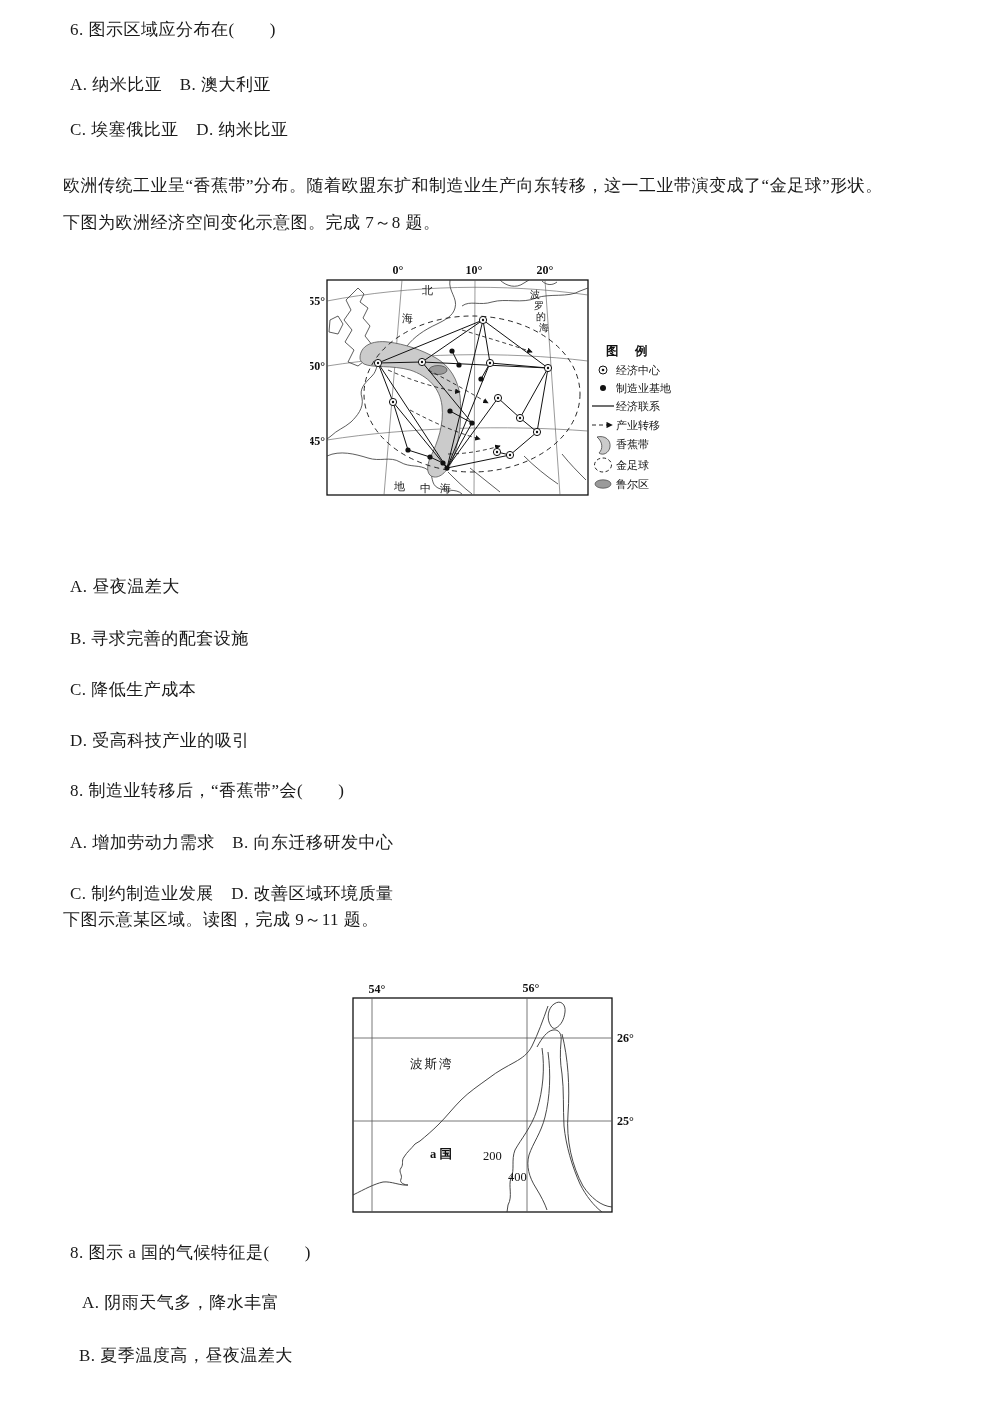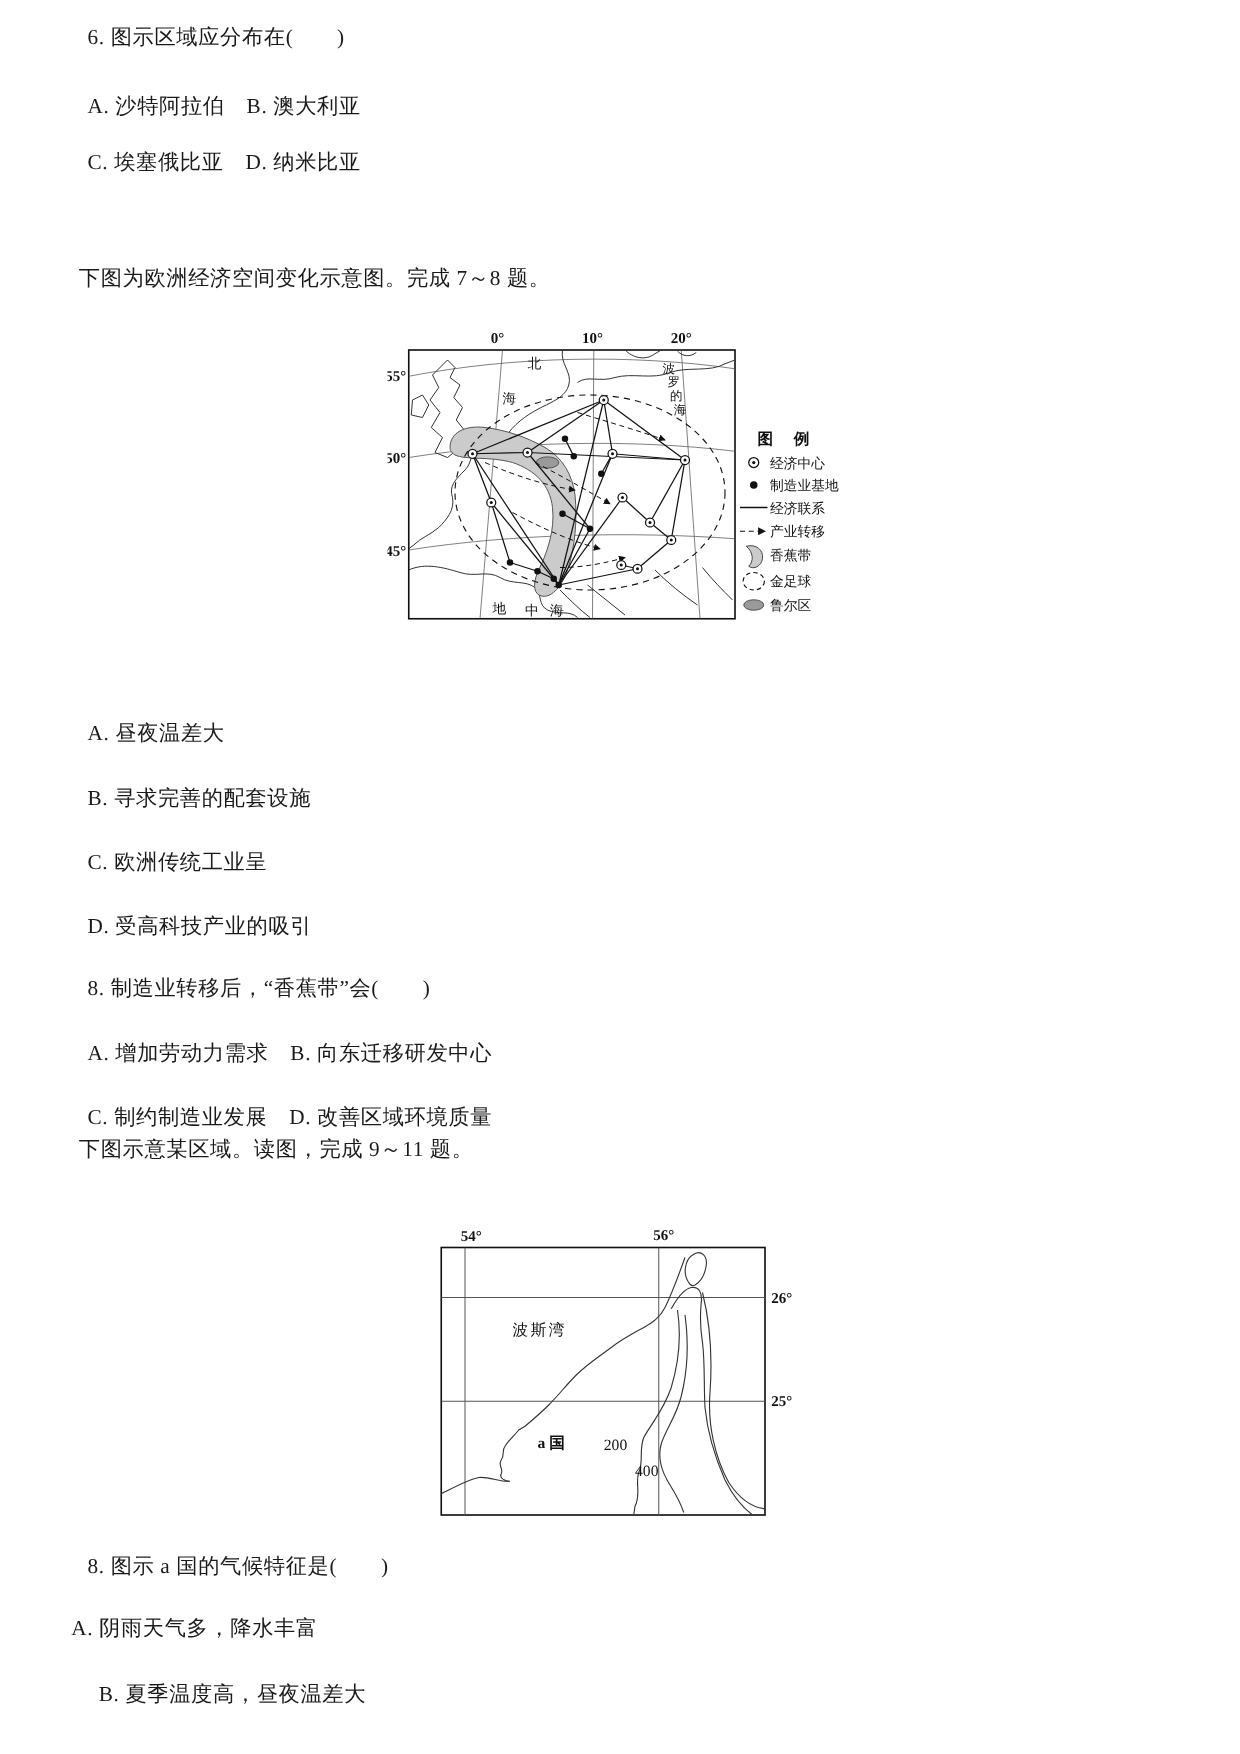--- a/index.html
+++ b/index.html
@@ -14,36 +14,37 @@
   .sealbl{font-size:11px;}
   .leglbl{font-size:11px;}
   .legtitle{font-size:12.5px;font-weight:bold;letter-spacing:2px;}
 </style>
 </head>
 <body>
 
 <div class="page">
 
   <div class="tl" style="top:20px;left:70px">6. 图示区域应分布在(　　)</div>
-  <div class="tl" style="top:75px;left:70px">A. 沙特阿拉伯　B. 澳大利亚</div>
+  <div class="tl" style="top:75px;left:70px">A. 纳米比亚　B. 澳大利亚</div>
   <div class="tl" style="top:120px;left:70px">C. 埃塞俄比亚　D. 纳米比亚</div>
+  <div class="tl" style="top:176px;left:63px">欧洲传统工业呈“香蕉带”分布。随着欧盟东扩和制造业生产向东转移，这一工业带演变成了“金足球”形状。</div>
   <div class="tl" style="top:213px;left:63px">下图为欧洲经济空间变化示意图。完成 7～8 题。</div>
 
   <div class="tl" style="top:577px;left:70px">A. 昼夜温差大</div>
   <div class="tl" style="top:629px;left:70px">B. 寻求完善的配套设施</div>
-  <div class="tl" style="top:680px;left:70px">C. 欧洲传统工业呈</div>
+  <div class="tl" style="top:680px;left:70px">C. 降低生产成本</div>
   <div class="tl" style="top:731px;left:70px">D. 受高科技产业的吸引</div>
 
   <div class="tl" style="top:781px;left:70px">8. 制造业转移后，“香蕉带”会(　　)</div>
   <div class="tl" style="top:884px;left:70px">C. 制约制造业发展　D. 改善区域环境质量</div>
   <div class="tl" style="top:833px;left:70px">A. 增加劳动力需求　B. 向东迁移研发中心</div>
   <div class="tl" style="top:910px;left:63px">下图示意某区域。读图，完成 9～11 题。</div>
 
   <div class="tl" style="top:1243px;left:70px">8. 图示 a 国的气候特征是(　　)</div>
-  <div class="tl" style="top:1293px;left:57px">A. 阴雨天气多，降水丰富</div>
+  <div class="tl" style="top:1293px;left:82px">A. 阴雨天气多，降水丰富</div>
   <div class="tl" style="top:1346px;left:79px">B. 夏季温度高，昼夜温差大</div>
 
   <svg style="left:310px;top:258px" width="380" height="250" viewBox="0 0 380 250">
     <defs>
       <marker id="arr" viewBox="0 0 8 8" refX="7" refY="4" markerWidth="7" markerHeight="7" orient="auto">
         <path d="M0,0 L8,4 L0,8 Z" fill="#111"></path>
       </marker>
       <clipPath id="clip1">
           <rect x="17" y="22" width="261" height="215"></rect>
         </clipPath>

